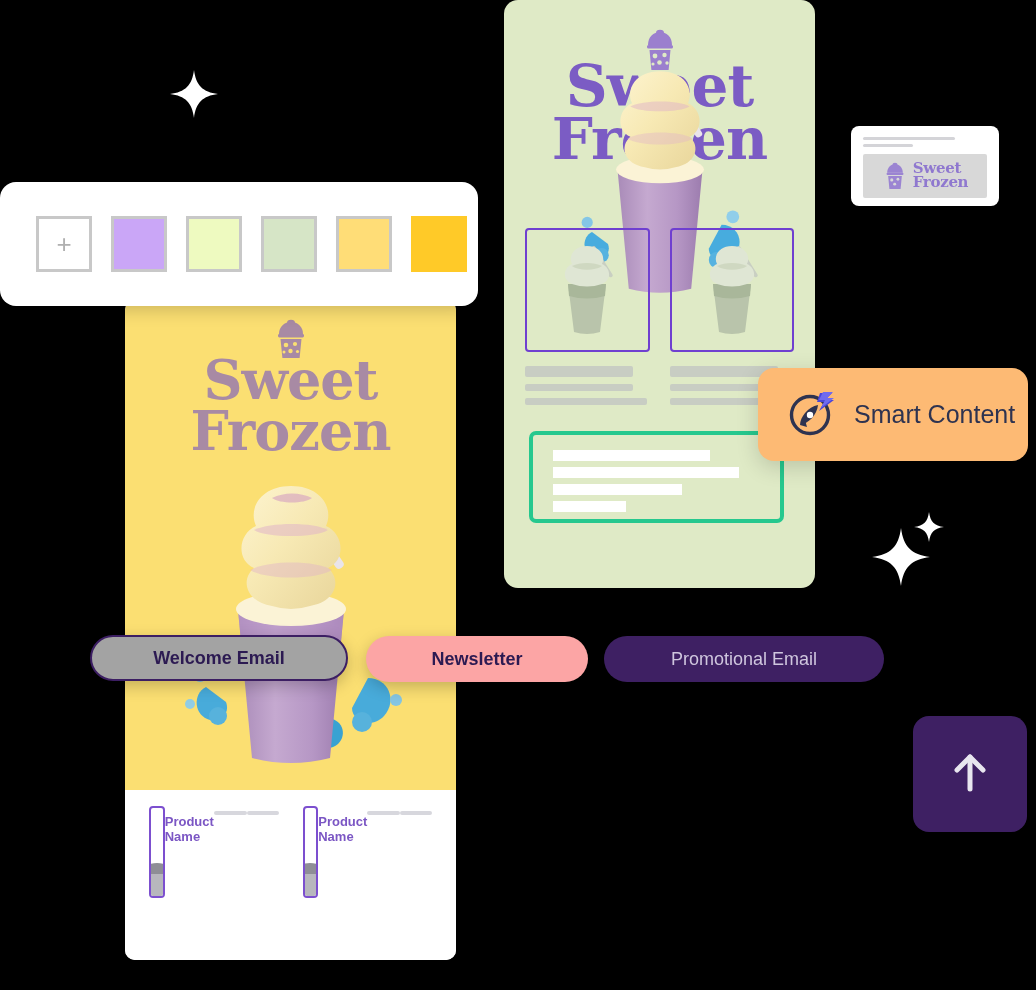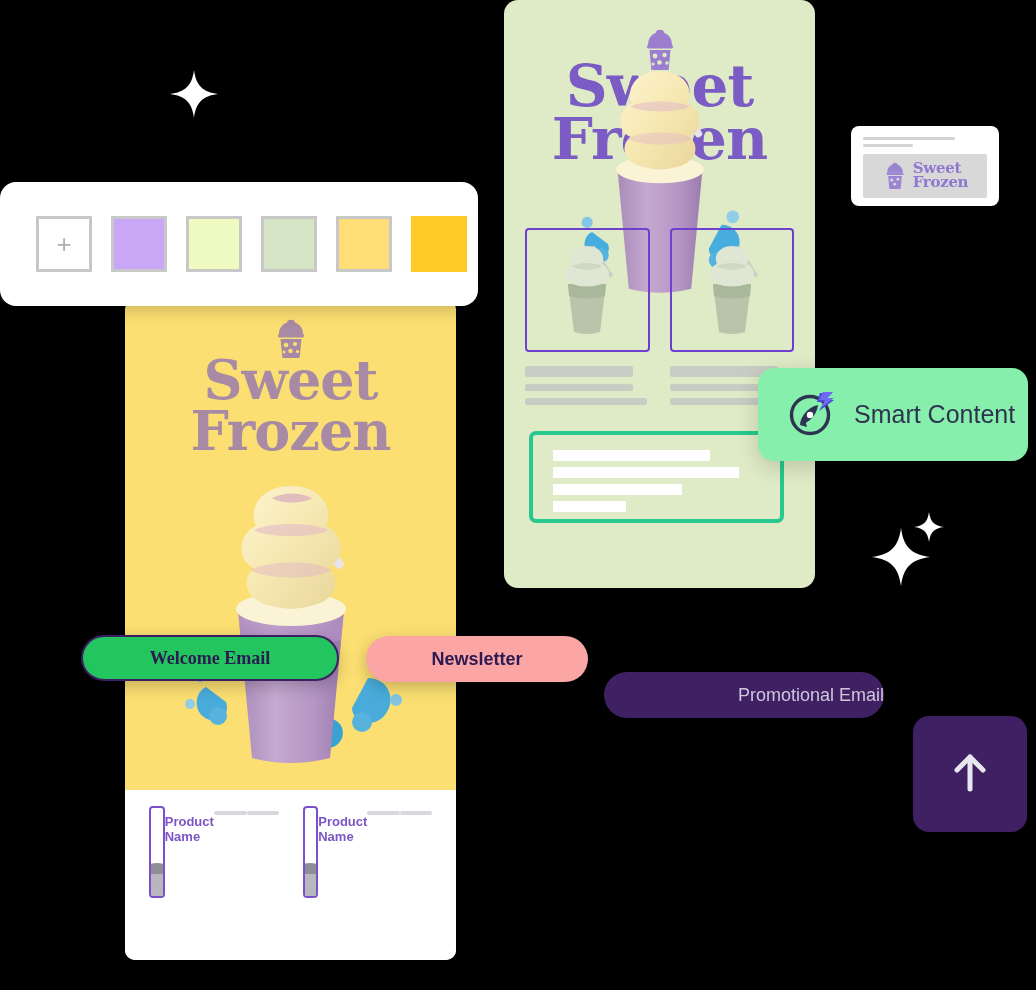--- a/index.html
+++ b/index.html
@@ -109,49 +109,47 @@
     display:flex;align-items:center;justify-content:center;gap:5px;
   }
   .lc-brand{
     font-family:"DejaVu Serif",serif;font-weight:700;color:#8f78cf;
     font-size:15px;line-height:.92;letter-spacing:-.3px;
   }
 
   
   #smart-content{
     position:absolute;left:758px;top:368px;width:270px;height:93px;
-    background:#86efac;border-radius:16px;box-shadow:0 6px 22px rgba(0,0,0,.16);
+    background:#fdba74;border-radius:16px;box-shadow:0 6px 22px rgba(0,0,0,.16);
     display:flex;align-items:center;gap:16px;padding-left:28px;box-sizing:border-box;
   }
   #smart-content .sc-label{
     font-size:25px;color:#2e3350;font-family:"Liberation Sans",sans-serif;
   }
 
   
   .pill{
     position:absolute;height:46px;border-radius:23px;
     display:flex;align-items:center;justify-content:center;
     font-size:18px;font-weight:700;box-sizing:border-box;
   }
   #pill-welcome{
-    left:81px;top:635px;width:258px;
-    background:#22c55e;border:2px solid #3c1e63;color:#2c1a52;
+    left:90px;top:635px;width:258px;
+    background:#a3a3a3;border:2px solid #3c1e63;color:#2c1a52;
     box-shadow:0 5px 16px rgba(0,0,0,.22);
-    font-family:Liberation Serif, serif;
   }
   #pill-newsletter{
     left:366px;top:636px;width:222px;
     background:#fca5a5;color:#2c1a52;
     box-shadow:0 5px 16px rgba(0,0,0,.22);
   }
   #pill-promo{
-    left:604px;top:672px;width:280px;
+    left:604px;top:636px;width:280px;
     background:#3e2063;color:#cfc6de;font-weight:400;
     box-shadow:0 5px 16px rgba(0,0,0,.22);
-    justify-content:flex-end;
   }
 
   
   #prompt-bar{
     position:absolute;left:95px;top:724px;width:790px;height:102px;
     background:#fff;border-radius:51px;box-shadow:0 6px 22px rgba(0,0,0,.20);
     display:flex;align-items:center;padding-left:46px;box-sizing:border-box;
   }
   #prompt-input{
     border:0;outline:0;background:transparent;width:90%;

